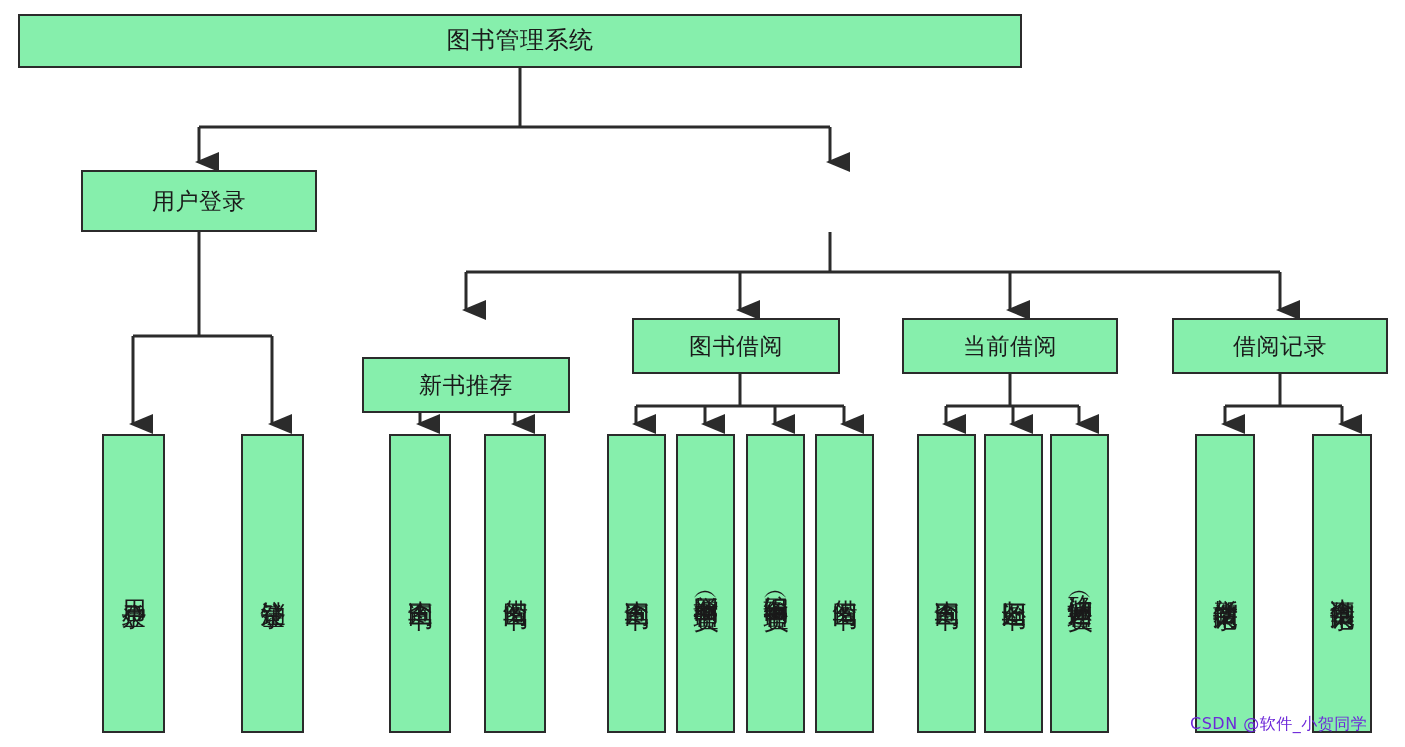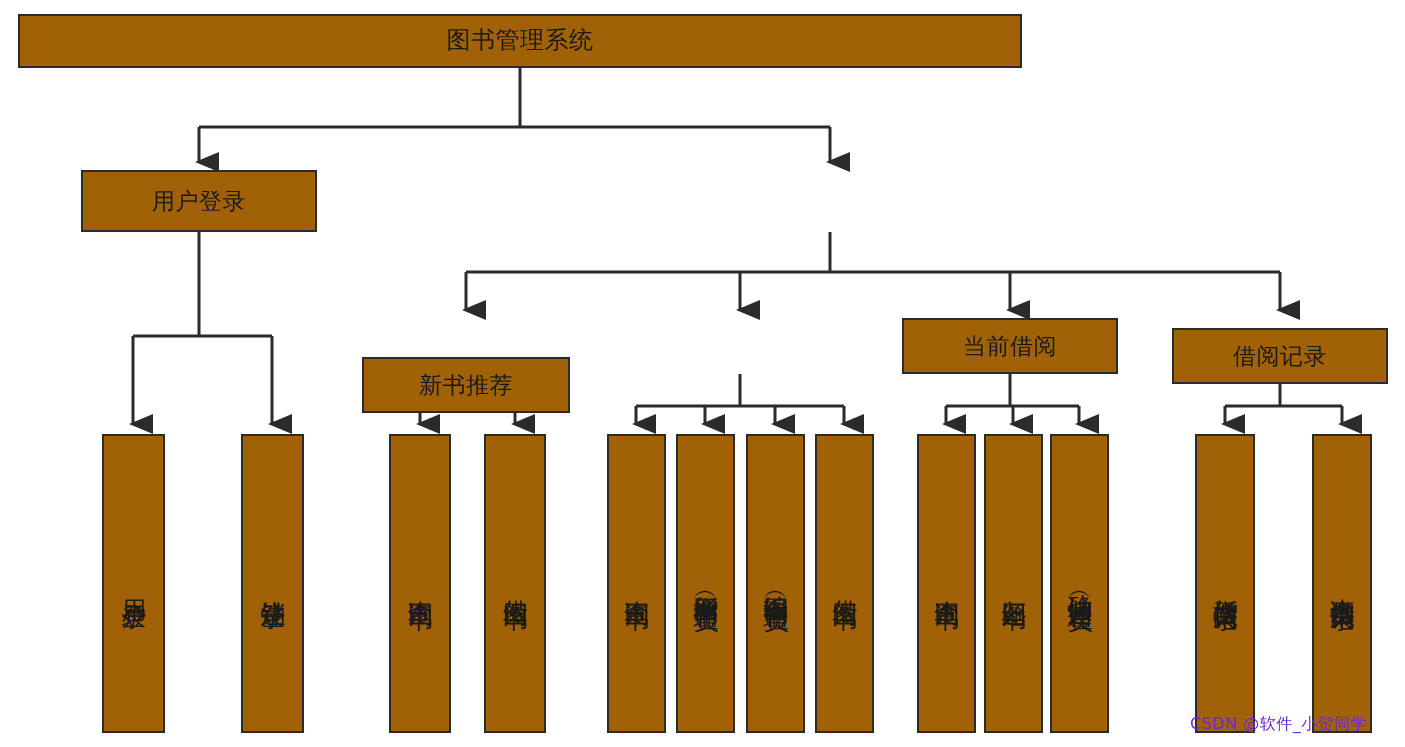--- a/index.html
+++ b/index.html
@@ -23,21 +23,21 @@
     left: 0;
     top: 0;
     width: 1405px;
     height: 747px;
     pointer-events: none;
   }
   .node {
     position: absolute;
     box-sizing: border-box;
     border: 2px solid #2b2b2b;
-    background: #a16207;
+    background: #86efac;
     display: flex;
     align-items: center;
     justify-content: center;
     color: #1a1a1a;
   }
   .node .label {
     display: block;
     text-align: center;
     line-height: 1.06;
     letter-spacing: 0.5px;
@@ -130,24 +130,27 @@
     <span class="label">图书管理系统</span>
   </div>
 
   <div class="node horiz" style="left:81px;top:170px;width:236px;height:62px;">
     <span class="label">用户登录</span>
   </div>
 
   <div class="node horiz" style="left:362px;top:318px;width:208px;height:56px;margin-top:39px;">
     <span class="label">新书推荐</span>
   </div>
+  <div class="node horiz" style="left:632px;top:318px;width:208px;height:56px;">
+    <span class="label">图书借阅</span>
+  </div>
   <div class="node horiz" style="left:902px;top:318px;width:216px;height:56px;align-items:center;">
     <span class="label">当前借阅</span>
   </div>
-  <div class="node horiz" style="left:1172px;top:328px;width:216px;height:56px;">
+  <div class="node horiz" style="left:1172px;top:318px;width:216px;height:56px;">
     <span class="label">借阅记录</span>
   </div>
 
   <div class="node vert" style="left:102px;top:434px;width:63px;height:299px;">
     <span class="label">用户登录</span>
   </div>
   <div class="node vert" style="left:241px;top:434px;width:63px;height:299px;">
     <span class="label">注销登录</span>
   </div>
 

